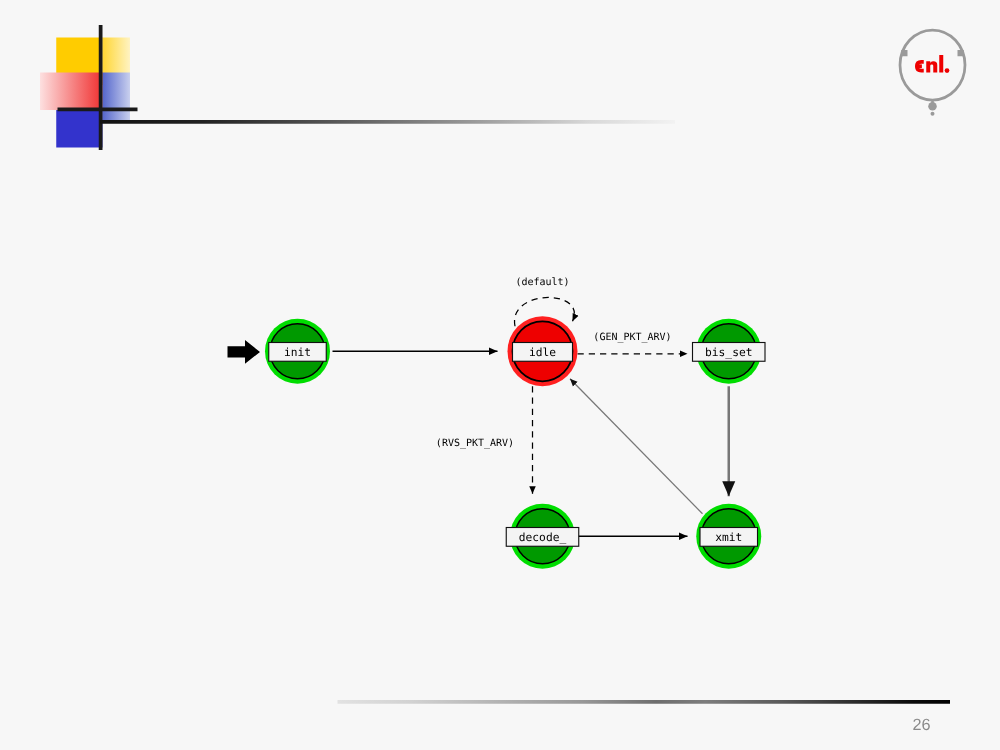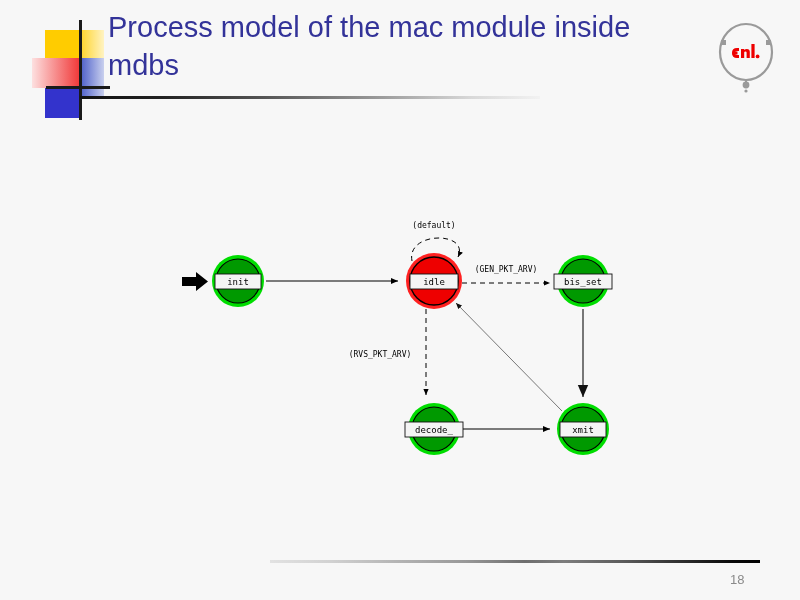--- a/index.html
+++ b/index.html
@@ -143,21 +143,20 @@
   <div class="deco">
     <div class="sq-yellow"></div>
     <div class="sq-yellow-fade"></div>
     <div class="sq-red"></div>
     <div class="sq-blue-fade"></div>
     <div class="sq-blue"></div>
     <div class="bar-v"></div>
     <div class="bar-h"></div>
   </div>
 
-  <div class="title">Process model of the mac module inside mdbs</div>
 
   <div class="header-rule"></div>
 
   <div class="cnl-logo">
     <svg width="62" height="72" viewBox="0 0 62 72" xmlns="http://www.w3.org/2000/svg">
       <ellipse cx="31" cy="30" rx="26" ry="28" fill="none" stroke="#9a9a9a" stroke-width="2.2"></ellipse>
       <rect x="6" y="18" width="5" height="5" fill="#9a9a9a"></rect>
       <rect x="51" y="18" width="5" height="5" fill="#9a9a9a"></rect>
       <path d="M31 58 L31 66" stroke="#9a9a9a" stroke-width="2"></path>
       <circle cx="31" cy="63" r="3.4" fill="#9a9a9a"></circle>
@@ -255,15 +254,15 @@
         <circle cx="403" cy="216" r="22" fill="#009900"></circle>
         <circle cx="403" cy="216" r="22" fill="none" stroke="#000000" stroke-width="1.2"></circle>
         <rect x="380" y="209" width="46" height="15" fill="#f4f4f4" stroke="#111111" stroke-width="0.9"></rect>
         <text class="node-label" x="403" y="220" text-anchor="middle">xmit</text>
       </g>
 
     </svg>
   </div>
 
   <div class="footer-rule"></div>
-  <div class="page-number">18</div>
+  <div class="page-number">26</div>
 
 </div>
 
 </body></html>

